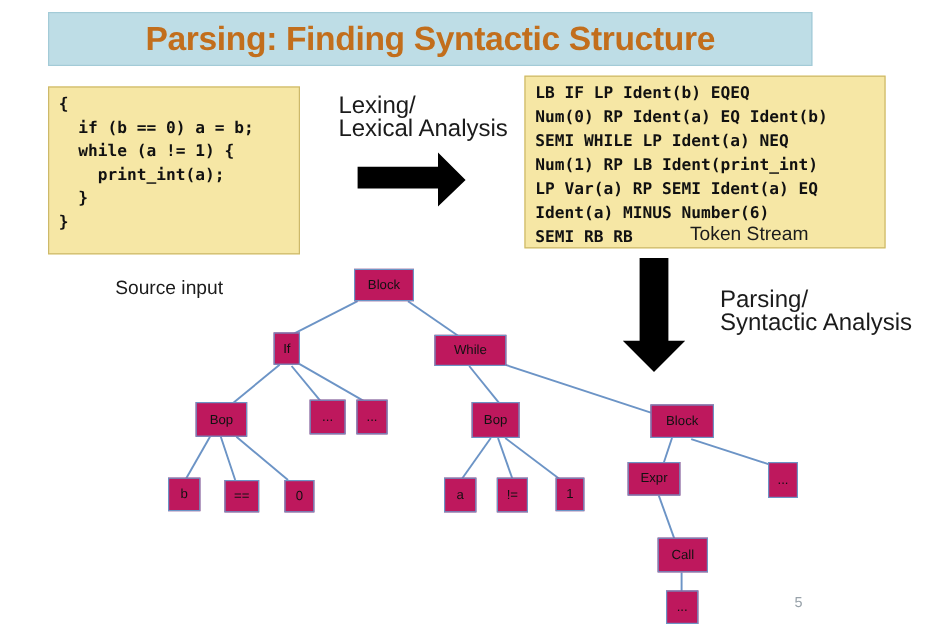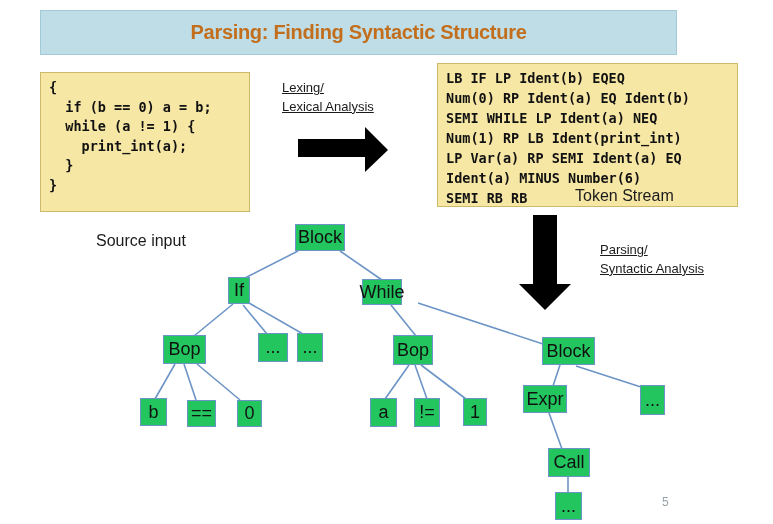--- a/index.html
+++ b/index.html
@@ -7,51 +7,51 @@
     position:relative;width:773px;height:524px;background:#ffffff;
     font-family:"Liberation Sans",sans-serif;overflow:hidden;
   }
   
   .banner{
     position:absolute;left:40px;top:10px;width:637px;height:45px;
     background:#bedde6;border:1px solid #a3cbd7;
     display:flex;align-items:center;justify-content:center;box-sizing:border-box;
   }
   .banner .title{
-    color:#c26e1c;font-size:20px;font-weight:bold;letter-spacing:-0.3px;
+    color:#c26e1c;font-size:28px;font-weight:bold;letter-spacing:-0.3px;
   }
   
   .codebox{
     position:absolute;background:#f6e7a5;border:1px solid #cdb96a;box-sizing:border-box;
     font-family:"DejaVu Sans Mono","Liberation Mono",monospace;
     font-weight:bold;color:#111111;
   }
   .codebox .line{white-space:pre;}
   #source-box{left:40px;top:72px;width:210px;height:140px;padding:5px 0 0 8px;
     font-size:13.5px;line-height:19.5px;}
   #token-box{left:437px;top:63px;width:301px;height:144px;padding:4px 0 0 8px;
     font-size:13.5px;line-height:20px;}
   .box-caption{
     position:absolute;font-family:"Liberation Sans",sans-serif;font-weight:normal;
     font-size:16px;color:#1b1b1b;white-space:nowrap;
   }
   #source-caption{left:55px;top:119px;margin-top:39px;}
   #token-caption{left:137px;top:122px;}
   
   .stage-label{
-    position:absolute;font-size:13px;line-height:18.5px;color:#1b1b1b;white-space:nowrap;text-decoration:underline;
+    position:absolute;font-size:20px;line-height:18.5px;color:#1b1b1b;white-space:nowrap;
   }
   #lexing-label{left:282px;top:79px;}
   #parsing-label{left:600px;top:241px;}
   
   #overlay{position:absolute;left:0;top:0;width:773px;height:524px;}
   
   .node{
-    position:absolute;box-sizing:border-box;background:#22c55e;
-    border:1px solid #6c94c6;color:#111111;font-size:18px;
+    position:absolute;box-sizing:border-box;background:#be185d;
+    border:1px solid #6c94c6;color:#111111;font-size:11px;
     display:flex;align-items:center;justify-content:center;white-space:nowrap;
   }
   .tree-caption{
     position:absolute;left:248px;top:466px;font-size:16.5px;color:#1b1b1b;
   }
   .page-number{
     position:absolute;left:662px;top:495px;font-size:12px;color:#98a2aa;
   }
 </style>
 </head>
@@ -115,21 +115,21 @@
       <line x1="421" y1="365" x2="466" y2="399"></line>
       <line x1="560" y1="365" x2="553" y2="386"></line>
       <line x1="576" y1="366" x2="644" y2="388"></line>
       <line x1="549" y1="413" x2="562" y2="449"></line>
       <line x1="568" y1="477" x2="568" y2="493"></line>
     </g>
   </svg>
 
   <div class="node" style="left:295px;top:224px;width:50px;height:27px;">Block</div>
   <div class="node" style="left:228px;top:277px;width:22px;height:27px;text-align:right;">If</div>
-  <div class="node" style="left:362px;top:279px;width:40px;height:26px;">While</div>
+  <div class="node" style="left:362px;top:279px;width:60px;height:26px;">While</div>
   <div class="node" style="left:163px;top:335px;width:43px;height:29px;">Bop</div>
   <div class="node" style="left:258px;top:333px;width:30px;height:29px;">...</div>
   <div class="node" style="left:297px;top:333px;width:26px;height:29px;">...</div>
   <div class="node" style="left:393px;top:335px;width:40px;height:30px;">Bop</div>
   <div class="node" style="left:542px;top:337px;width:53px;height:28px;">Block</div>
   <div class="node" style="left:140px;top:398px;width:27px;height:28px;">b</div>
   <div class="node" style="left:187px;top:400px;width:29px;height:27px;">==</div>
   <div class="node" style="left:237px;top:400px;width:25px;height:27px;">0</div>
   <div class="node" style="left:370px;top:398px;width:27px;height:29px;">a</div>
   <div class="node" style="left:414px;top:398px;width:26px;height:29px;">!=</div>

